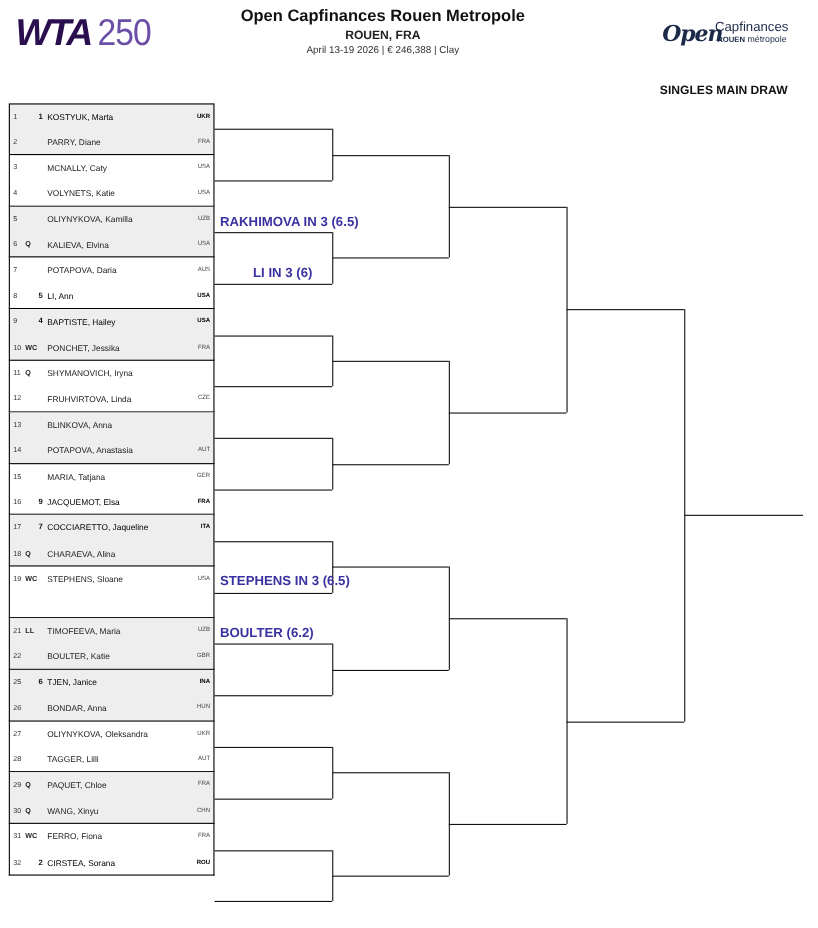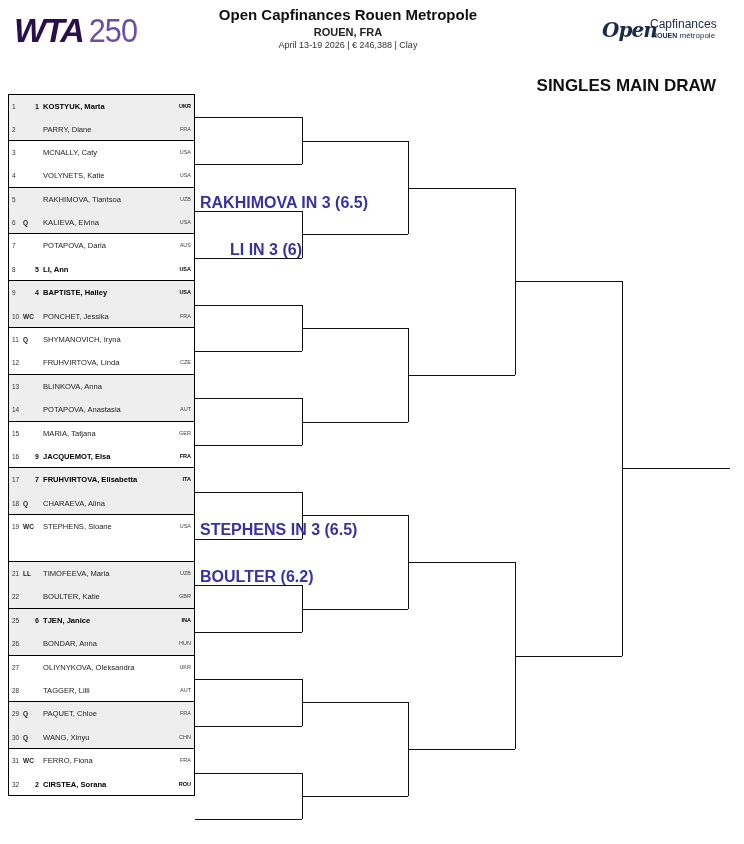--- a/index.html
+++ b/index.html
@@ -14,40 +14,40 @@
   .title { font-size: 15px; font-weight: bold; line-height: 18px; color: #111; }
   .city { font-size: 11px; font-weight: bold; line-height: 14px; margin-top: 1px; color: #222; }
   .info { font-size: 9px; line-height: 12px; color: #333; }
 
   .sponsor { position: absolute; left: 602px; top: 16px; width: 130px; height: 30px; }
   .sponsor .open { position: absolute; left: 0; top: 2px; font-family: "DejaVu Serif", serif; font-style: italic; font-weight: bold; font-size: 20px; color: #1c2a4a; letter-spacing: -1px; }
   .sponsor .cap { position: absolute; left: 48px; top: 1px; font-size: 12px; color: #1c2a4a; }
   .sponsor .rm { position: absolute; left: 50px; top: 15px; font-size: 8px; color: #1c2a4a; }
   .sponsor .rm b { font-size: 7px; }
 
-  .draw-label { position: absolute; right: 28px; top: 76px; font-size: 17px; font-weight: bold; color: #111; }
+  .draw-label { position: absolute; right: 28px; top: 76px; font-size: 11px; font-weight: bold; color: #111; }
 
   .draw-table { position: absolute; left: 8px; top: 94px; width: 187px; }
   .group { position: relative; border: 1px solid #000; height: 46.8px; margin-top: 0; }
   .group + .group { border-top: 0; }
   .group.shade { background: #eeeeee; }
   .row { position: relative; height: 23.4px; line-height: 23.4px; font-size: 7.4px; }
   .row .pos { position: absolute; left: 3px; font-size: 6.5px; color: #333; }
   .row .entry { position: absolute; left: 14px; font-size: 6.5px; font-weight: bold; color: #222; }
   .row .seed { position: absolute; left: 26px; font-weight: bold; font-size: 7px; }
   .row .name { position: absolute; left: 34px; white-space: nowrap; font-size: 7.6px; color: #222; }
-  .row.seeded .name { font-weight: bold; color: #000; }
+  .row.seeded .name { font-weight: normal; color: #000; }
   .row .name.small { font-size: 6.2px; }
   .row .ctry { position: absolute; right: 3px; font-size: 5.5px; color: #444; }
   .row.seeded .ctry { font-weight: bold; color: #000; }
 
   .line-h { position: absolute; height: 0; border-top: 1.3px solid #111; }
   .line-v { position: absolute; width: 0; border-left: 1.3px solid #111; }
 
-  .pick { position: absolute; font-size: 16px; font-weight: bold; color: #3a32a0; white-space: nowrap; }
+  .pick { position: absolute; font-size: 12px; font-weight: bold; color: #3a32a0; white-space: nowrap; }
 </style>
 </head>
 <body>
 
 <div class="logo-wta">
   <span class="wta">WTA</span><span class="num">250</span>
 </div>
 
 <div class="header">
   <div class="title">Open Capfinances Rouen Metropole</div>
@@ -94,21 +94,21 @@
         <span class="seed"></span>
         <span class="name">VOLYNETS, Katie</span>
         <span class="ctry">USA</span>
       </div>
     </div>
     <div class="group shade">
       <div class="row">
         <span class="pos">5</span>
         <span class="entry"></span>
         <span class="seed"></span>
-        <span class="name">RAKHIMOVA, Tiantsoa</span>
+        <span class="name">OLIYNYKOVA, Kamilla</span>
         <span class="ctry">UZB</span>
       </div>
       <div class="row">
         <span class="pos">6</span>
         <span class="entry">Q</span>
         <span class="seed"></span>
         <span class="name">KALIEVA, Elvina</span>
         <span class="ctry">USA</span>
       </div>
     </div>
@@ -190,21 +190,21 @@
         <span class="seed">9</span>
         <span class="name">JACQUEMOT, Elsa</span>
         <span class="ctry">FRA</span>
       </div>
     </div>
     <div class="group shade">
       <div class="row seeded">
         <span class="pos">17</span>
         <span class="entry"></span>
         <span class="seed">7</span>
-        <span class="name">FRUHVIRTOVA, Elisabetta</span>
+        <span class="name">COCCIARETTO, Jaqueline</span>
         <span class="ctry">ITA</span>
       </div>
       <div class="row">
         <span class="pos">18</span>
         <span class="entry">Q</span>
         <span class="seed"></span>
         <span class="name">CHARAEVA, Alina</span>
         <span class="ctry"></span>
       </div>
     </div>

